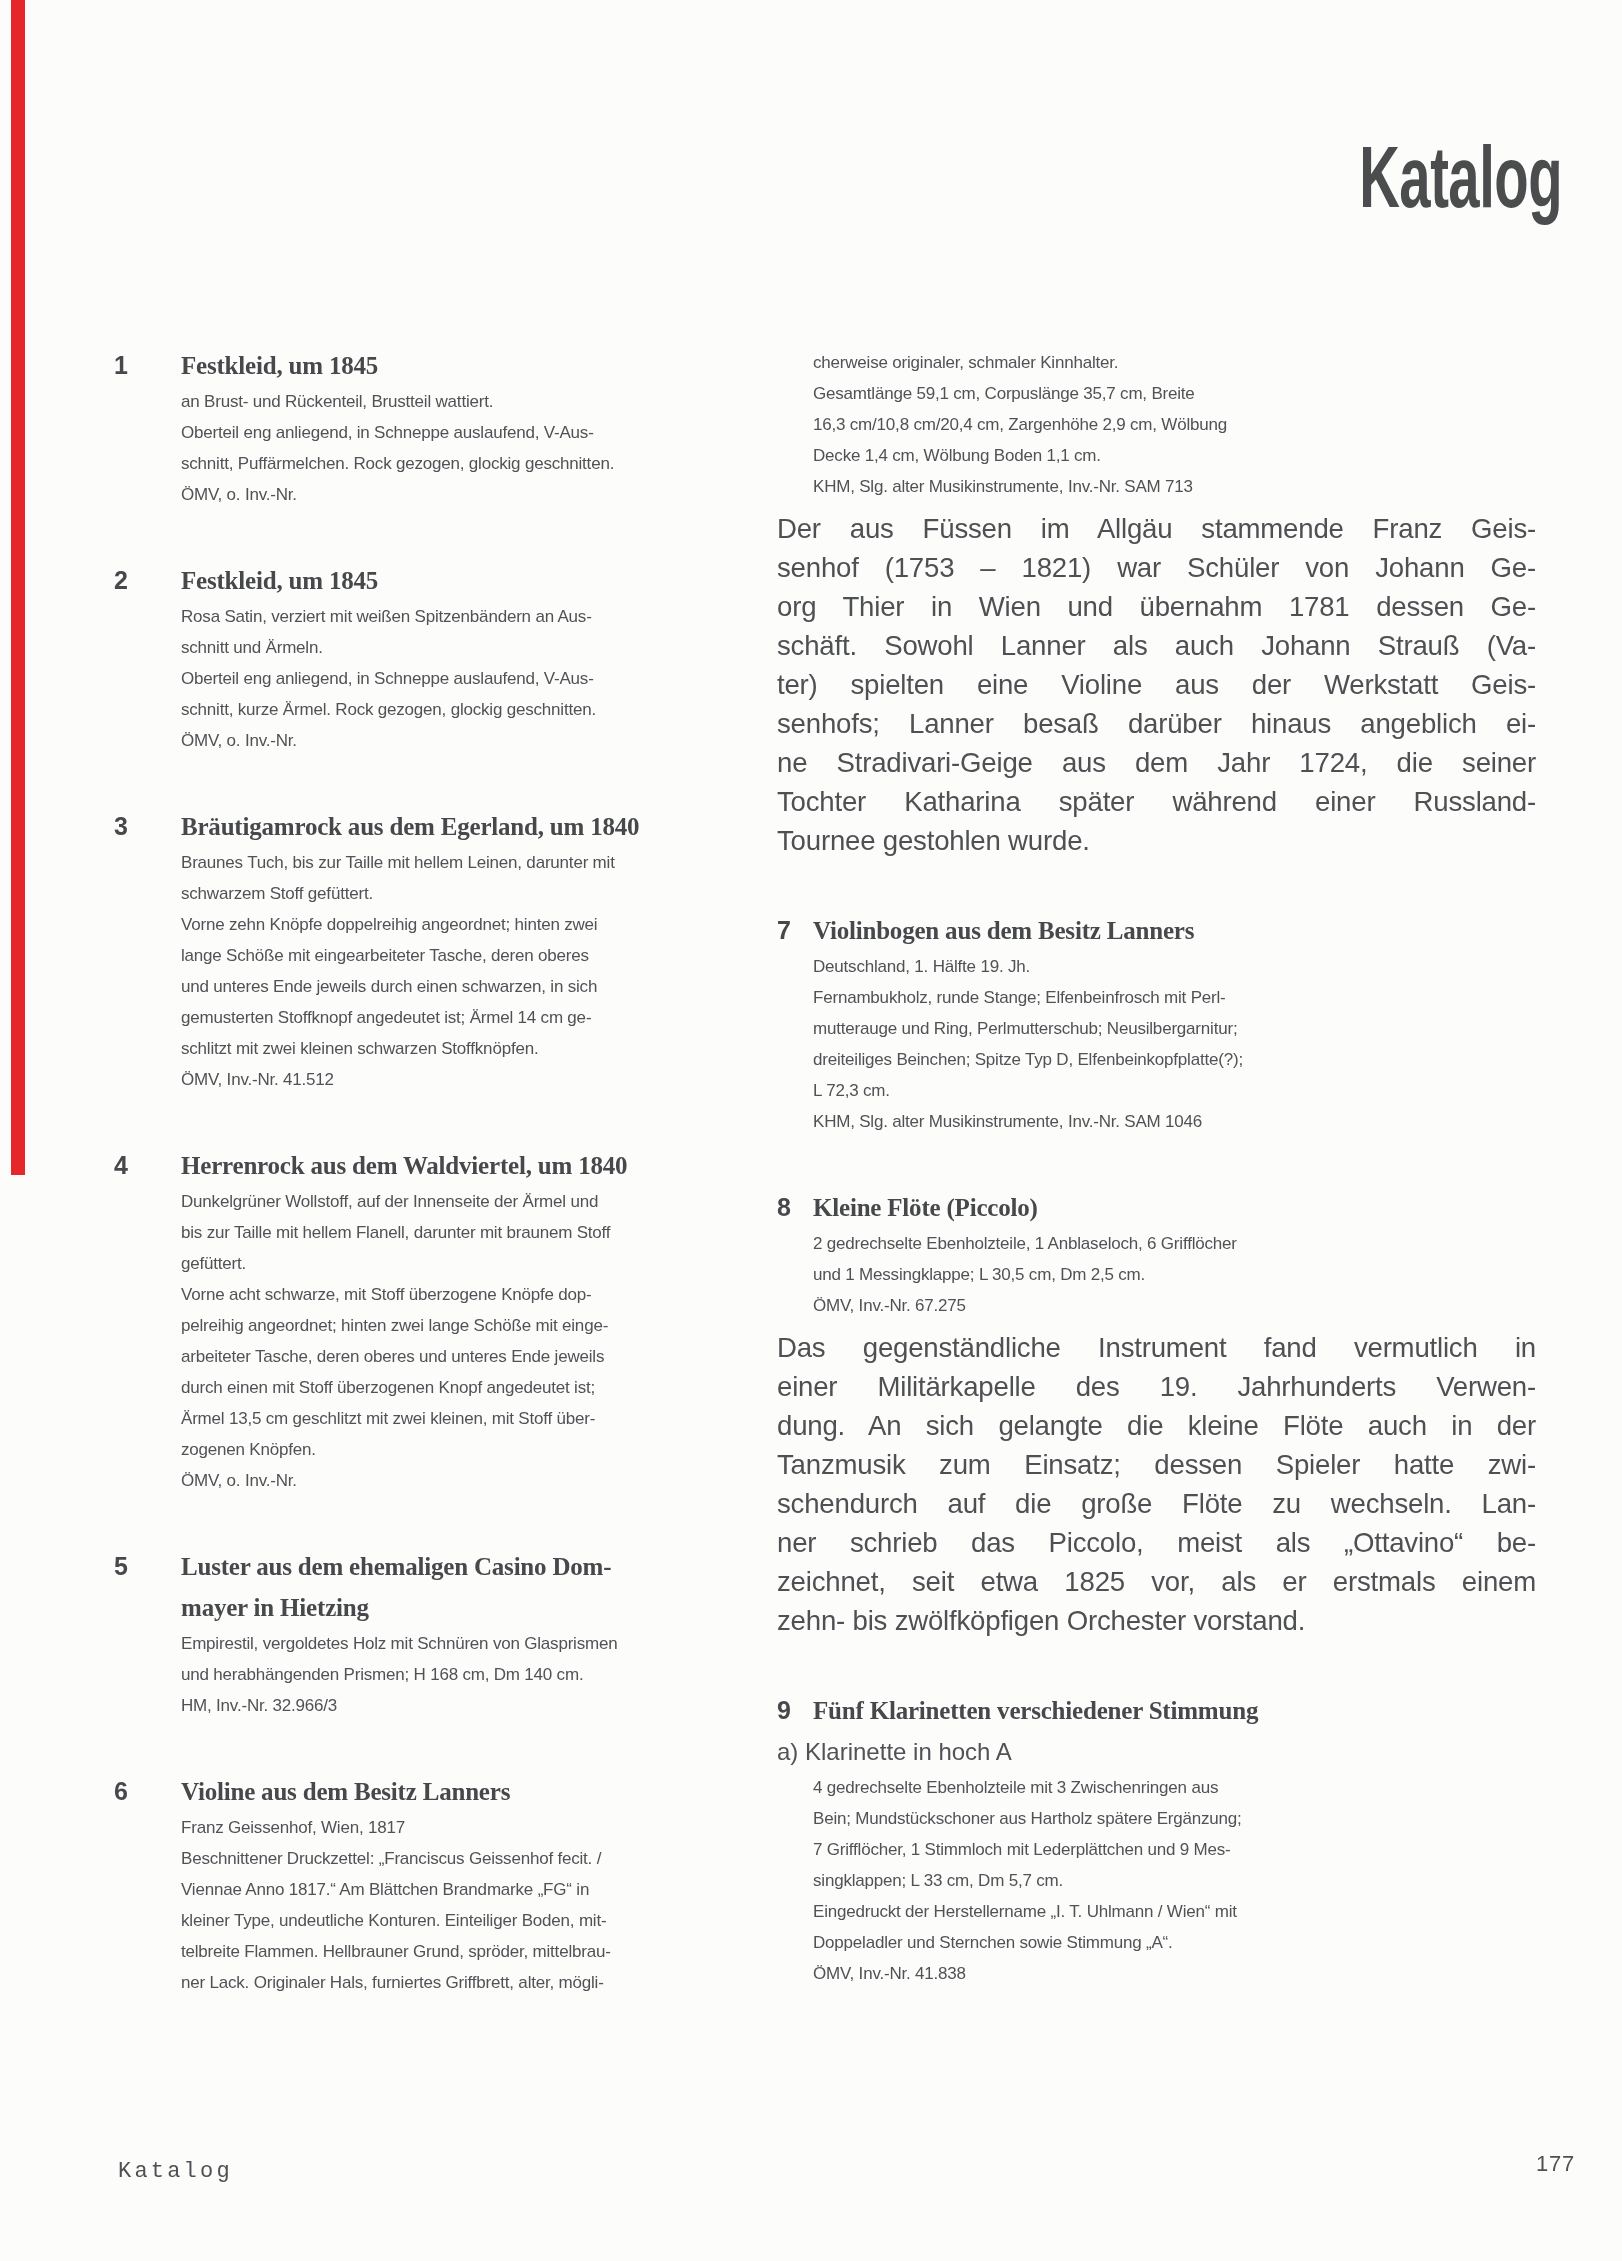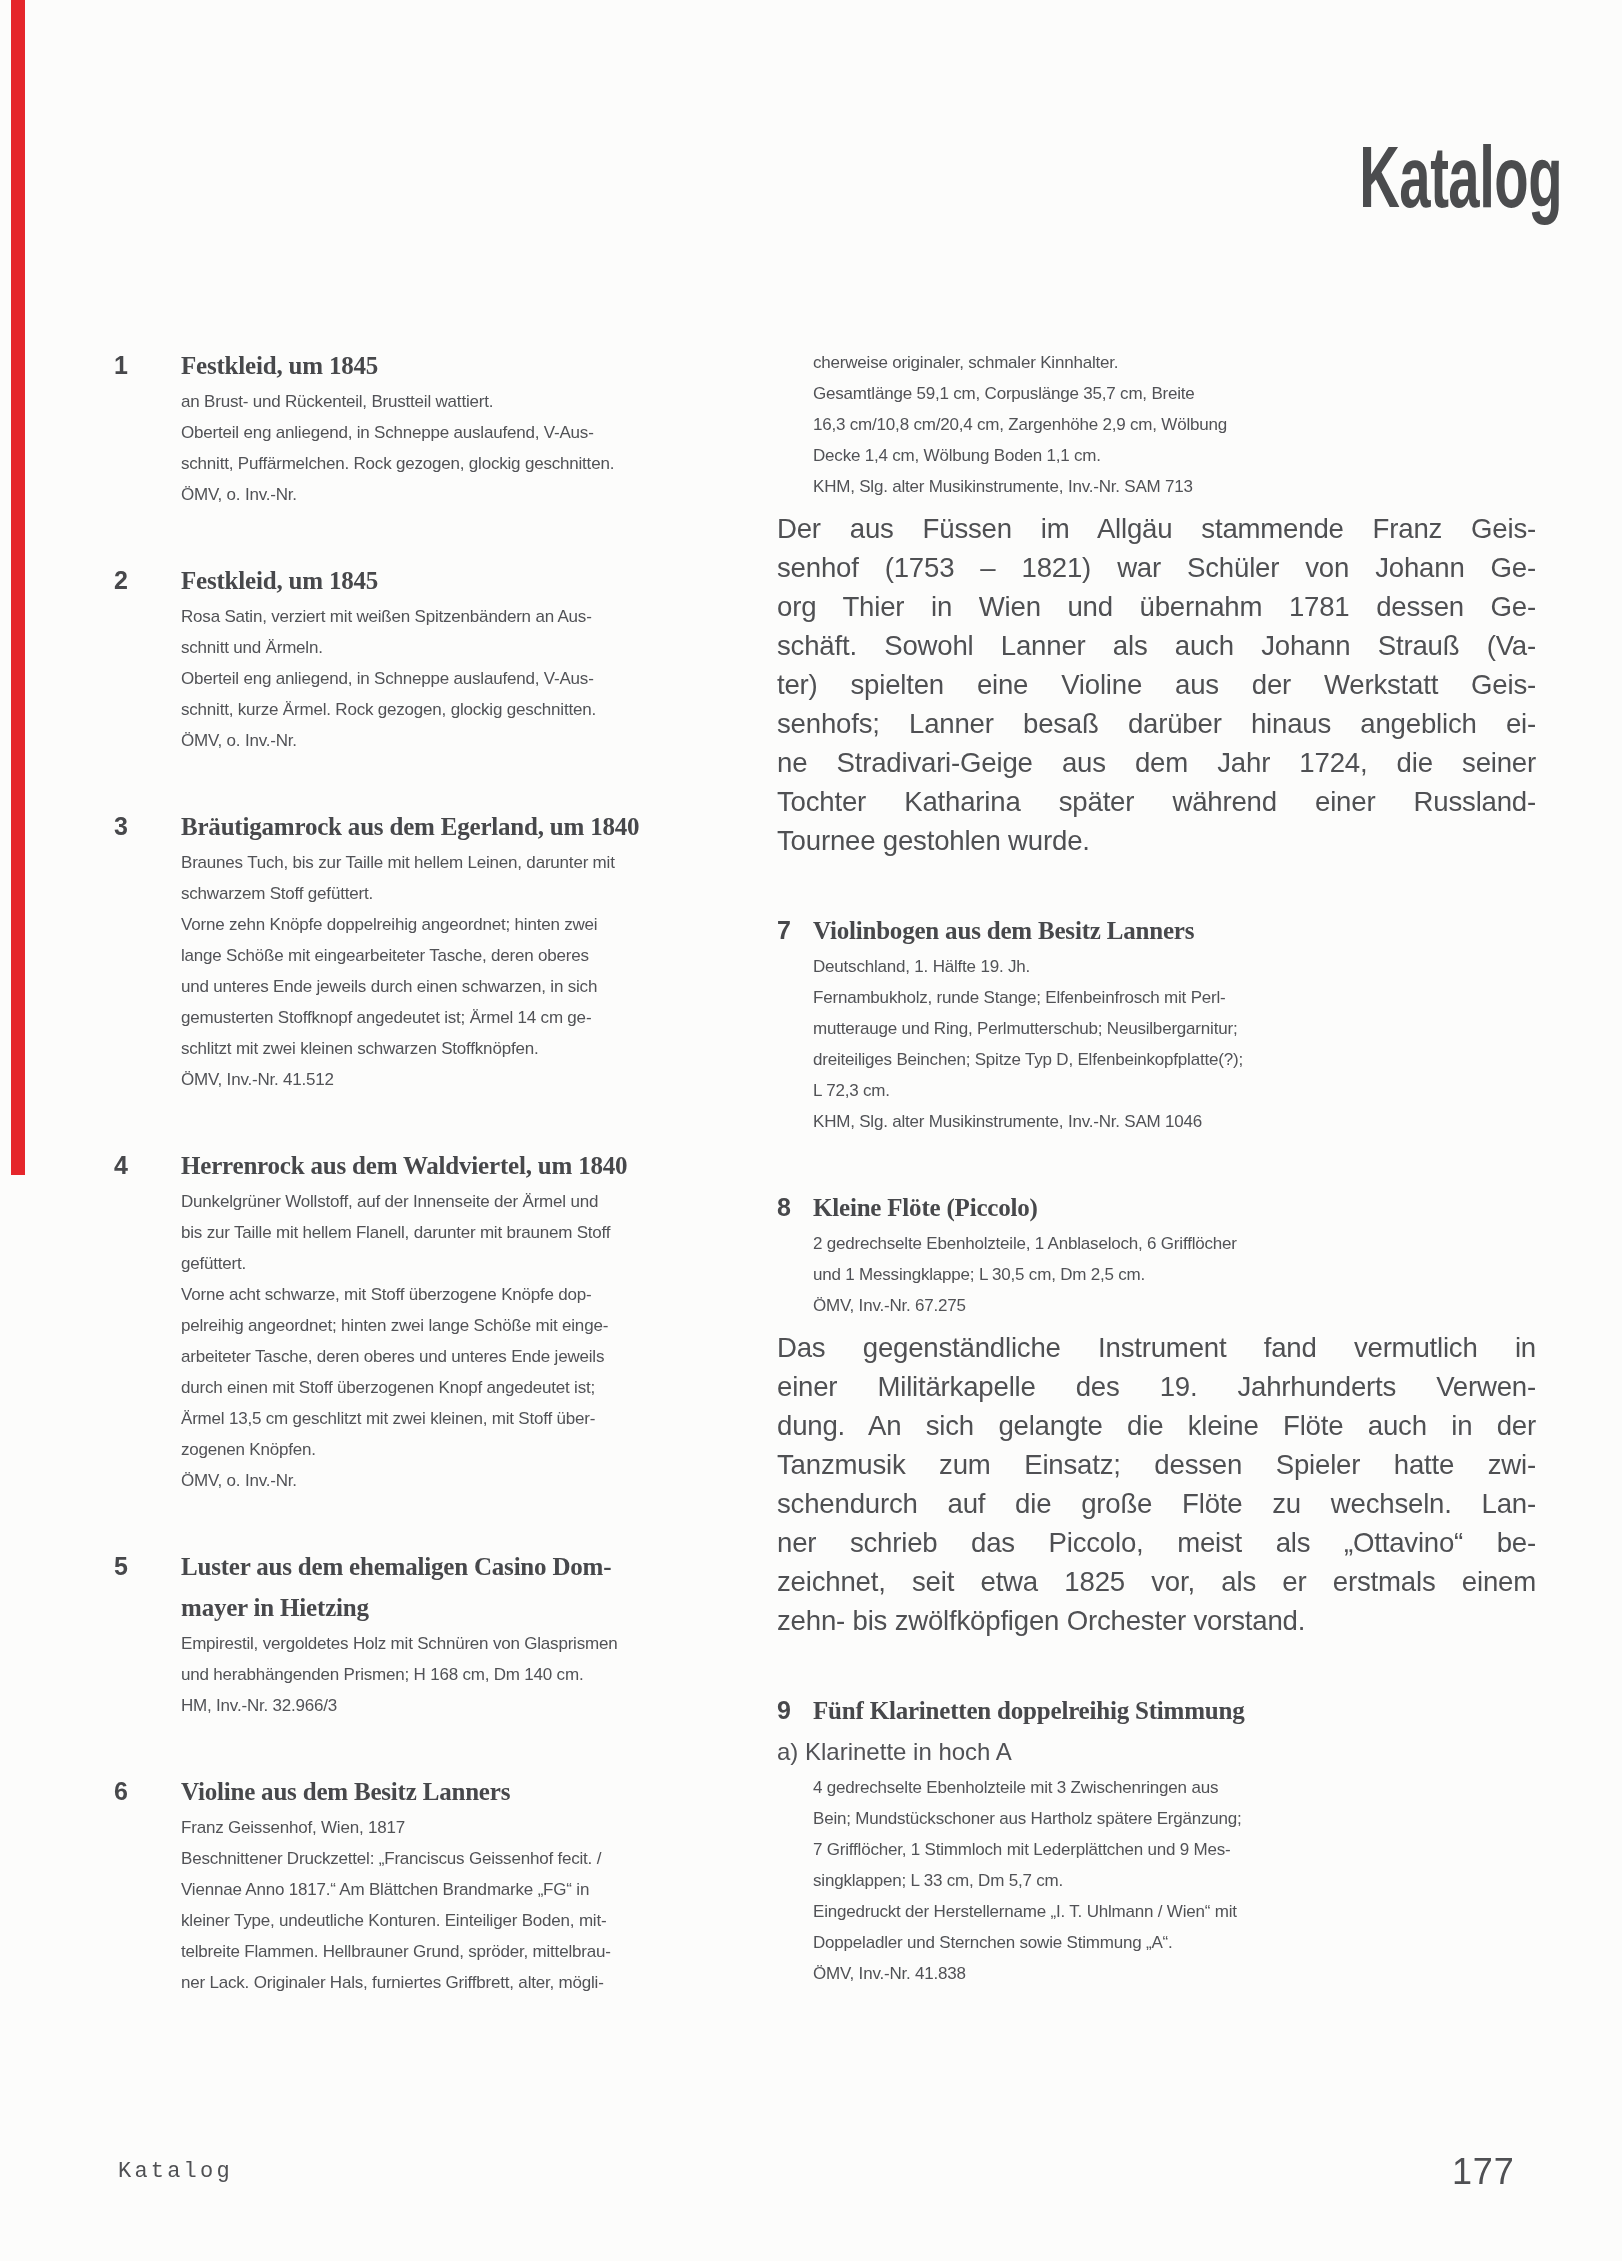--- a/index.html
+++ b/index.html
@@ -51,22 +51,22 @@
     text-align:justify;text-align-last:justify;
   }
   .jline.jlast{text-align-last:left;}
   .it{}
   .footer-left{
     position:absolute;left:118px;top:2159px;
     font-family:"Liberation Mono",monospace;
     font-size:22px;letter-spacing:3.2px;color:#4f5053;
   }
   .footer-right{
-    position:absolute;left:1452px;top:2151px;
-    font-size:36px;color:#4f5053;letter-spacing:0.8px;
+    position:absolute;left:1536px;top:2151px;
+    font-size:22px;color:#4f5053;letter-spacing:0.8px;
   }
 </style>
 </head>
 <body>
 
 <div class="page">
   <div class="red-bar" style="background: rgb(229, 38, 43);"></div>
   <h1 class="title">Katalog</h1>
   <div class="col col-left" id="col-left">
       <section class="block entry">
@@ -211,21 +211,21 @@
           <div class="jline">Tanzmusik zum Einsatz; dessen Spieler hatte zwi-</div>
           <div class="jline">schendurch auf die große Flöte zu wechseln. Lan-</div>
           <div class="jline">ner schrieb das Piccolo, meist als „Ottavino“ be-</div>
           <div class="jline">zeichnet, seit etwa 1825 vor, als er erstmals einem</div>
           <div class="jline jlast">zehn- bis zwölfköpfigen Orchester vorstand.</div>
         </div>
       </section>
       <section class="block entry">
         <span class="num">9</span>
         <h2 class="heading">
-          <div class="hline">Fünf Klarinetten doppelreihig Stimmung</div>
+          <div class="hline">Fünf Klarinetten verschiedener Stimmung</div>
         </h2>
         <div class="sub">a) Klarinette in hoch A</div>
         <div class="ebody">
           <div class="bline">4 gedrechselte Ebenholzteile mit 3 Zwischenringen aus</div>
           <div class="bline">Bein; Mundstückschoner aus Hartholz spätere Ergänzung;</div>
           <div class="bline">7 Grifflöcher, 1 Stimmloch mit Lederplättchen und 9 Mes-</div>
           <div class="bline">singklappen; L 33 cm, Dm 5,7 cm.</div>
           <div class="bline">Eingedruckt der Herstellername „<span class="it">I. T. Uhlmann / Wien</span>“ mit</div>
           <div class="bline">Doppeladler und Sternchen sowie Stimmung „<span class="it">A</span>“.</div>
           <div class="bline">ÖMV, Inv.-Nr. 41.838</div>

